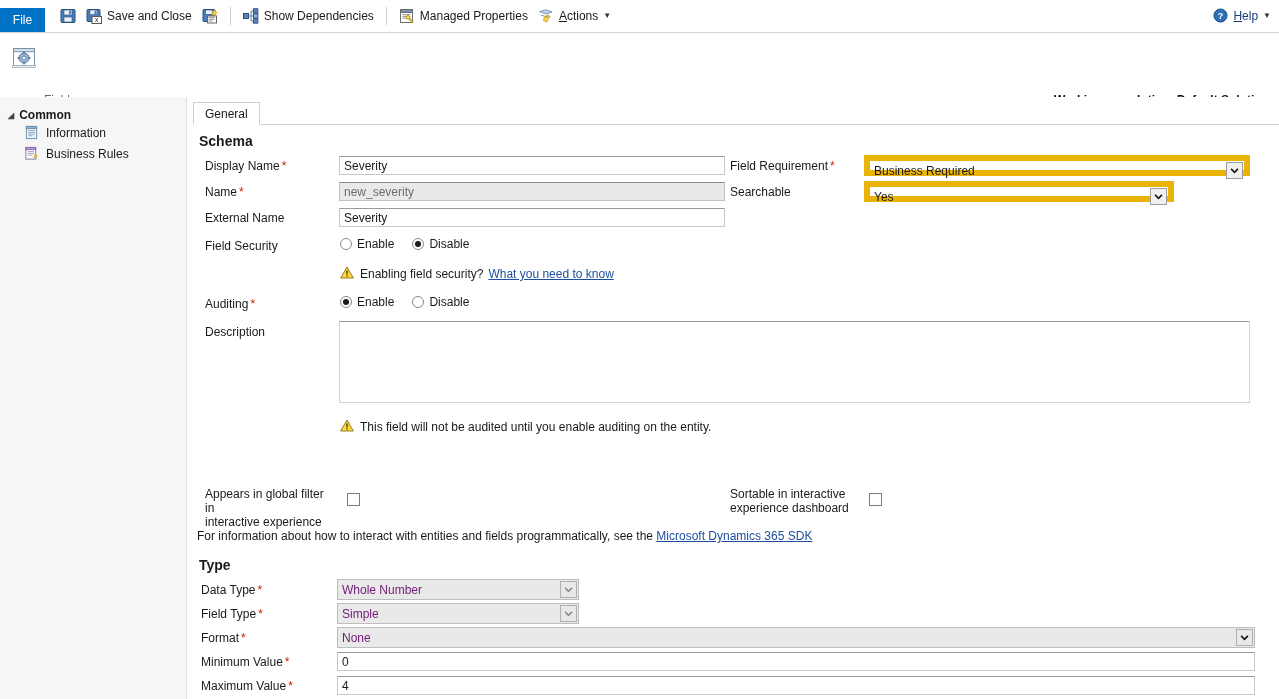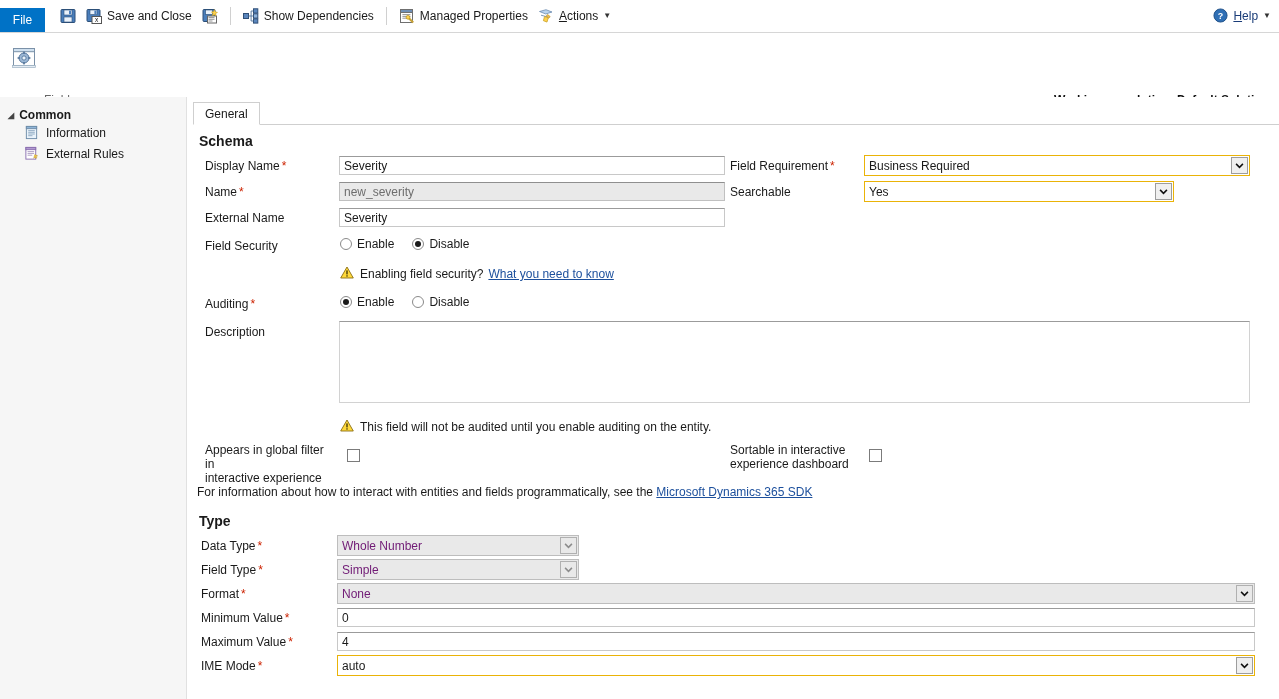--- a/index.html
+++ b/index.html
@@ -51,21 +51,21 @@
   .lab{position:absolute;font-size:12px;color:#1a1a1a;white-space:nowrap;}
   .req{color:#cc2200;margin-left:2px;}
   .tbox{
     position:absolute;box-sizing:border-box;height:19px;background:#fff;
     border:1px solid #c8c8c8;border-top:1px solid #9b9b9b;
     font-size:12px;color:#1a1a1a;padding:1px 0 0 4px;line-height:16px;white-space:nowrap;overflow:hidden;
   }
   .tbox.dis{background:#e9e9e9;color:#6d6d6d;border:1px solid #c0c0c0;border-top:1px solid #8f8f8f;}
   .sel{
     position:absolute;box-sizing:border-box;height:21px;background:#fff;
-    border:1px solid #eab308;font-size:12px;color:#1a1a1a;
+    border:6px solid #eab308;font-size:12px;color:#1a1a1a;
   }
   .sel .selval{position:absolute;left:4px;top:2px;line-height:16px;white-space:nowrap;overflow:hidden;}
   .sel .arr{
     position:absolute;right:1px;top:1px;width:17px;height:17px;background:#f0f0f0;border:1px solid #9d9d9d;
     box-sizing:border-box;display:flex;align-items:center;justify-content:center;cursor:pointer;
   }
   .sel.dis{background:#e9e9e9;color:#6d6d6d;border:1px solid #bdbdbd;}
   .sel.dis .selval{color:#701a75;}
   .sel.dis .arr{background:#e9e9e9;border-color:#b0b0b0;}
   .chev{width:9px;height:9px;}
@@ -231,21 +231,21 @@
 
     <div class="nav-item">
       <span class="ico ico16">
         <svg width="15" height="15" viewBox="0 0 16 16">
           <rect x="2" y="1.5" width="10.5" height="12.5" fill="#fff" stroke="#8a6fb0"></rect>
           <rect x="2" y="1.5" width="10.5" height="2.4" fill="#b29ad1" stroke="#8a6fb0"></rect>
           <path d="M3.8 6h7M3.8 7.9h7M3.8 9.8h5" stroke="#9a86b8" stroke-width="0.85"></path>
           <path d="M11.4 9.2l3.1 1.3-1.9 0.4 1.1 1.6-1.1 0.7-1-1.6-1.2 1.5z" fill="#ffd24d" stroke="#bb8f16" stroke-width="0.5"></path>
         </svg>
       </span>
-      <span class="nlbl">External Rules</span>
+      <span class="nlbl">Business Rules</span>
     </div>
   </div>
 
   <div id="content">
 
     <div id="tabstrip">
       <div class="tabline"></div>
       <div class="tab">
         <span>General</span>
       </div>
@@ -351,21 +351,21 @@
             <svg width="14" height="13" viewBox="0 0 14 13">
               <path d="M7 1L13.3 12H0.7z" fill="#ffd93b" stroke="#8a6d12" stroke-width="0.9"></path>
               <rect x="6.35" y="4.4" width="1.3" height="4" fill="#3a2f05"></rect>
               <rect x="6.35" y="9.3" width="1.3" height="1.3" fill="#3a2f05"></rect>
             </svg>
           </span>
           <span class="wtxt">This field will not be audited until you enable auditing on the entity.</span>
         </div>
       </div>
 
-      <div class="row" style="height:40px;">
+      <div class="row" style="height:40px;margin-top:44px;">
         <span class="lab twoline" style="left:12px;top:0px;width:130px;white-space:normal;">
           <span>Appears in global filter in</span><br>
           <span>interactive experience</span>
         </span>
         <span class="cb" style="left:154px;top:6px;"></span>
 
         <span class="lab twoline" style="left:537px;top:0px;width:130px;white-space:normal;">
           <span>Sortable in interactive</span><br>
           <span>experience dashboard</span>
         </span>

